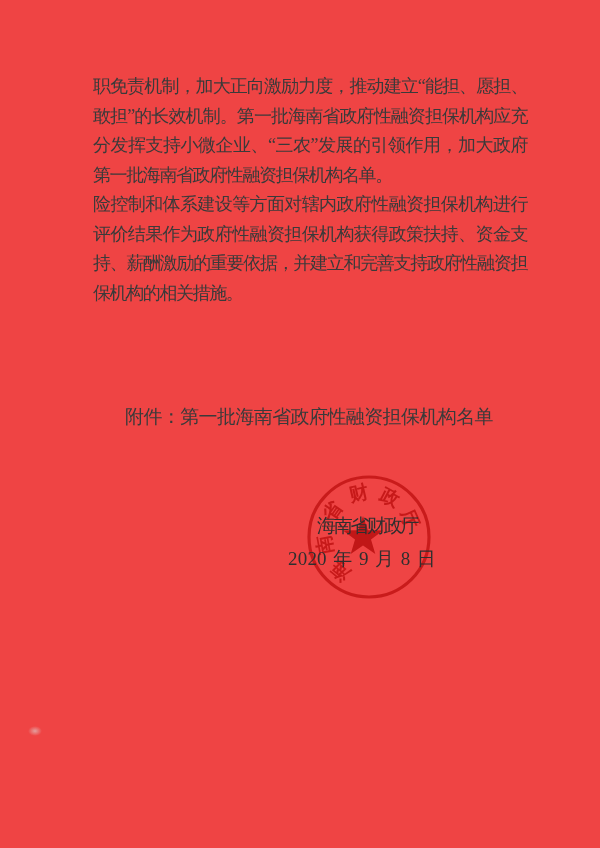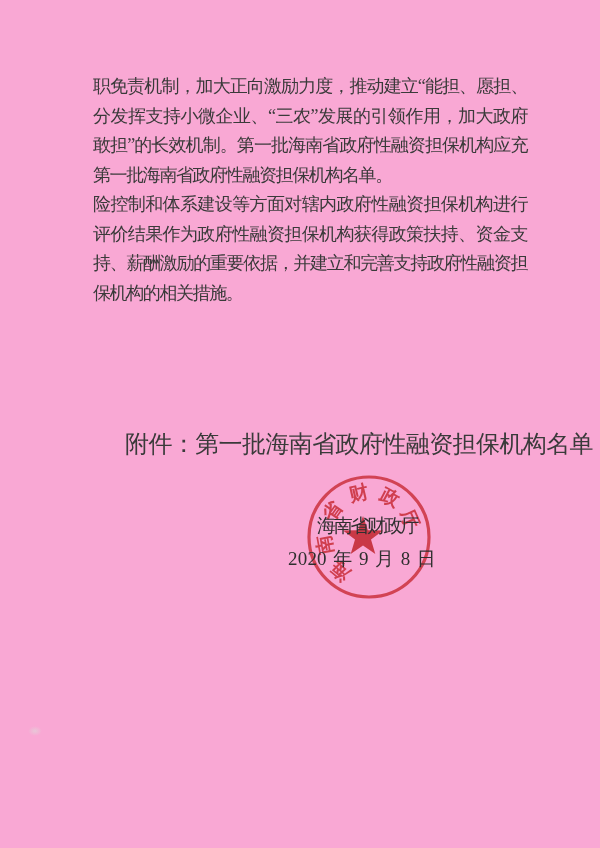--- a/index.html
+++ b/index.html
@@ -4,34 +4,34 @@
 <style>
   html,body{margin:0;padding:0;}
   body{
     width:600px;height:848px;
     background:#fdfdfc;
     position:relative;
     overflow:hidden;
     font-family:"Liberation Serif","DejaVu Serif",serif;
     color:#333;
   }
-  .page{position:absolute;inset:0;background:#f9a8d4;}
+  .page{position:absolute;inset:0;background:#ef4444;}
   
   .body-text{
     position:absolute;left:93px;top:72px;width:434px;
     font-size:18px;line-height:29.5px;letter-spacing:-1.4px;
     color:#3a3a3a;
   }
   .body-text .line{white-space:nowrap;}
   .body-text .line.j{white-space:normal;text-align:justify;text-align-last:justify;}
   .body-text .line.ind{padding-left:31px;}
   
   .attachment{
-    position:absolute;left:93px;top:428px;padding-left:32px;
-    font-size:24px;letter-spacing:-0.6px;color:#3a3a3a;white-space:nowrap;
+    position:absolute;left:93px;top:404px;padding-left:32px;
+    font-size:19px;letter-spacing:-0.6px;color:#3a3a3a;white-space:nowrap;
   }
   
   .sig-issuer{
     position:absolute;left:317px;top:513px;z-index:3;
     font-size:19px;letter-spacing:-2.3px;color:#2f2f2f;white-space:nowrap;text-align:center;
   }
   .sig-date{
     position:absolute;left:288px;top:546px;z-index:3;
     font-size:19px;letter-spacing:0.2px;word-spacing:1.5px;color:#2f2f2f;white-space:nowrap;
   }
@@ -51,22 +51,22 @@
     opacity:.6;border-radius:50%;
   }
 </style>
 </head>
 <body>
 
 <div class="page">
 
   <div class="body-text">
       <div class="line j">职免责机制，加大正向激励力度，推动建立“能担、愿担、</div>
+      <div class="line j">敢担”的长效机制。第一批海南省政府性融资担保机构应充</div>
       <div class="line j">分发挥支持小微企业、“三农”发展的引领作用，加大政府</div>
-      <div class="line j">敢担”的长效机制。第一批海南省政府性融资担保机构应充</div>
       <div class="line">第一批海南省政府性融资担保机构名单。</div>
       <div class="line j">险控制和体系建设等方面对辖内政府性融资担保机构进行</div>
       <div class="line j">评价结果作为政府性融资担保机构获得政策扶持、资金支</div>
       <div class="line j">持、薪酬激励的重要依据，并建立和完善支持政府性融资担</div>
       <div class="line">保机构的相关措施。</div>
     </div>
 
   <div class="attachment">附件：第一批海南省政府性融资担保机构名单</div>
 
   <div class="sig-issuer">海南省财政厅</div>

